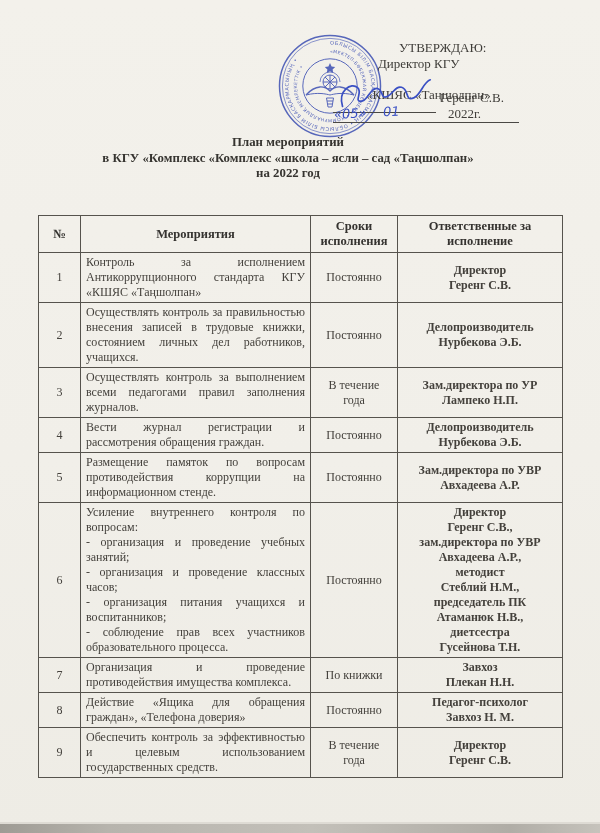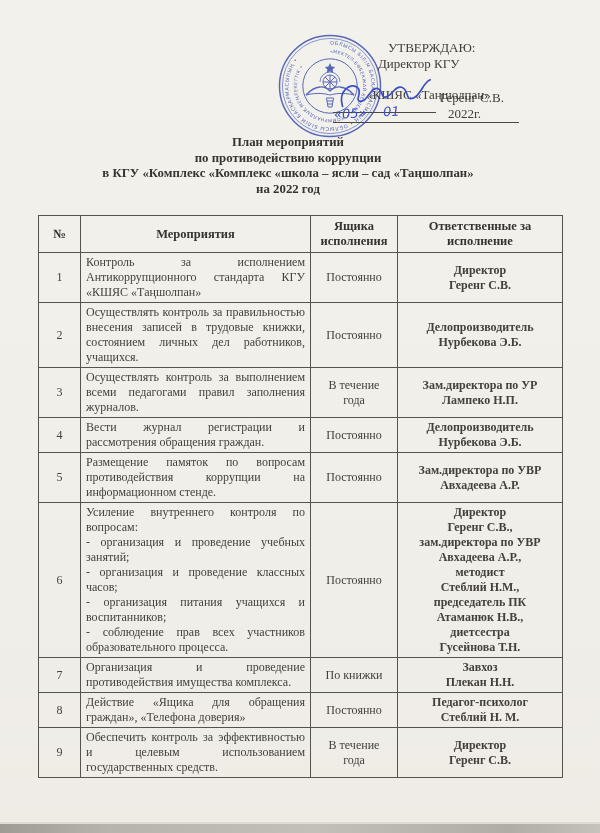--- a/index.html
+++ b/index.html
@@ -8,21 +8,21 @@
     width:600px;height:833px;
     background:linear-gradient(180deg,#f3f1eb 0%,#f1efe9 55%,#eeece5 100%);
     font-family:"Liberation Serif","DejaVu Serif",serif;
     color:#413f3b;
     overflow:hidden;
   }
   
   .stamp{position:absolute;left:275px;top:31px;width:110px;height:110px;z-index:1;opacity:.88;}
   
   .approval-line{position:absolute;z-index:2;font-size:13px;color:#3e3c38;white-space:nowrap;}
-  .l1{left:388px;top:40px;}
+  .l1{left:399px;top:40px;}
   .l2{left:378px;top:56px;}
   .l3{left:366px;top:87px;}
   .signer{left:440px;top:90px;}
   .sig-line{position:absolute;left:333px;top:112px;width:103px;border-bottom:1.3px solid #4a4844;z-index:2;}
   .signature{position:absolute;left:336px;top:78px;width:104px;height:34px;z-index:3;transform:rotate(-3deg);}
   .date-row{position:absolute;left:333px;top:104px;width:186px;height:18px;border-bottom:1.3px solid #4a4844;z-index:2;font-size:13px;}
   .hand{position:absolute;color:#3a50c4;font-family:"DejaVu Sans",sans-serif;font-style:italic;font-size:13px;}
   .hand-day{left:1px;top:2px;transform:rotate(-3deg);}
   .hand-month{left:50px;top:0px;transform:rotate(-2deg);}
   .date-year{position:absolute;left:115px;top:2px;color:#3e3c38;text-align:center;}
@@ -101,37 +101,36 @@
   <div class="approval-line signer">Геренг С.В.</div>
 
   <div class="date-row">
     <span class="hand hand-day">«05»</span>
     <span class="hand hand-month">01</span>
     <span class="date-year">2022г.</span>
   </div>
 
   <div class="title">
     <div>План мероприятий</div>
-    <div>по противодействию коррупции</div>
     <div>в КГУ  «Комплекс «Комплекс «школа – ясли – сад «Таңшолпан»</div>
     <div>на 2022  год</div>
   </div>
 
   <table class="plan">
     <colgroup>
         <col class="c-num">
         <col class="c-act">
         <col class="c-term">
         <col class="c-resp">
       </colgroup>
     <tbody>
         <tr>
       <th>№</th>
       <th>Мероприятия</th>
-      <th style="white-space:pre-line">Ящика
+      <th style="white-space:pre-line">Сроки
 исполнения</th>
       <th style="white-space:pre-line">Ответственные за
 исполнение</th>
     </tr>
     <tr>
       <td class="num">1</td>
       <td class="act">Контроль за исполнением Антикоррупционного стандарта КГУ «КШЯС «Таңшолпан»</td>
       <td class="term">Постоянно</td>
       <td class="resp">Директор
 Геренг С.В.</td>
@@ -189,21 +188,21 @@
       <td class="act">Организация и проведение противодействия имущества комплекса.</td>
       <td class="term">По книжки</td>
       <td class="resp">Завхоз
 Плекан Н.Н.</td>
     </tr>
     <tr>
       <td class="num">8</td>
       <td class="act">Действие «Ящика для обращения граждан», «Телефона доверия»</td>
       <td class="term">Постоянно</td>
       <td class="resp">Педагог-психолог
-Стеблий Н. М.</td>
+Завхоз Н. М.</td>
     </tr>
     <tr>
       <td class="num">9</td>
       <td class="act">Обеспечить контроль за эффективностью и целевым использованием государственных средств.</td>
       <td class="term">В течение
 года</td>
       <td class="resp">Директор
 Геренг С.В.</td>
     </tr>
   </tbody>

